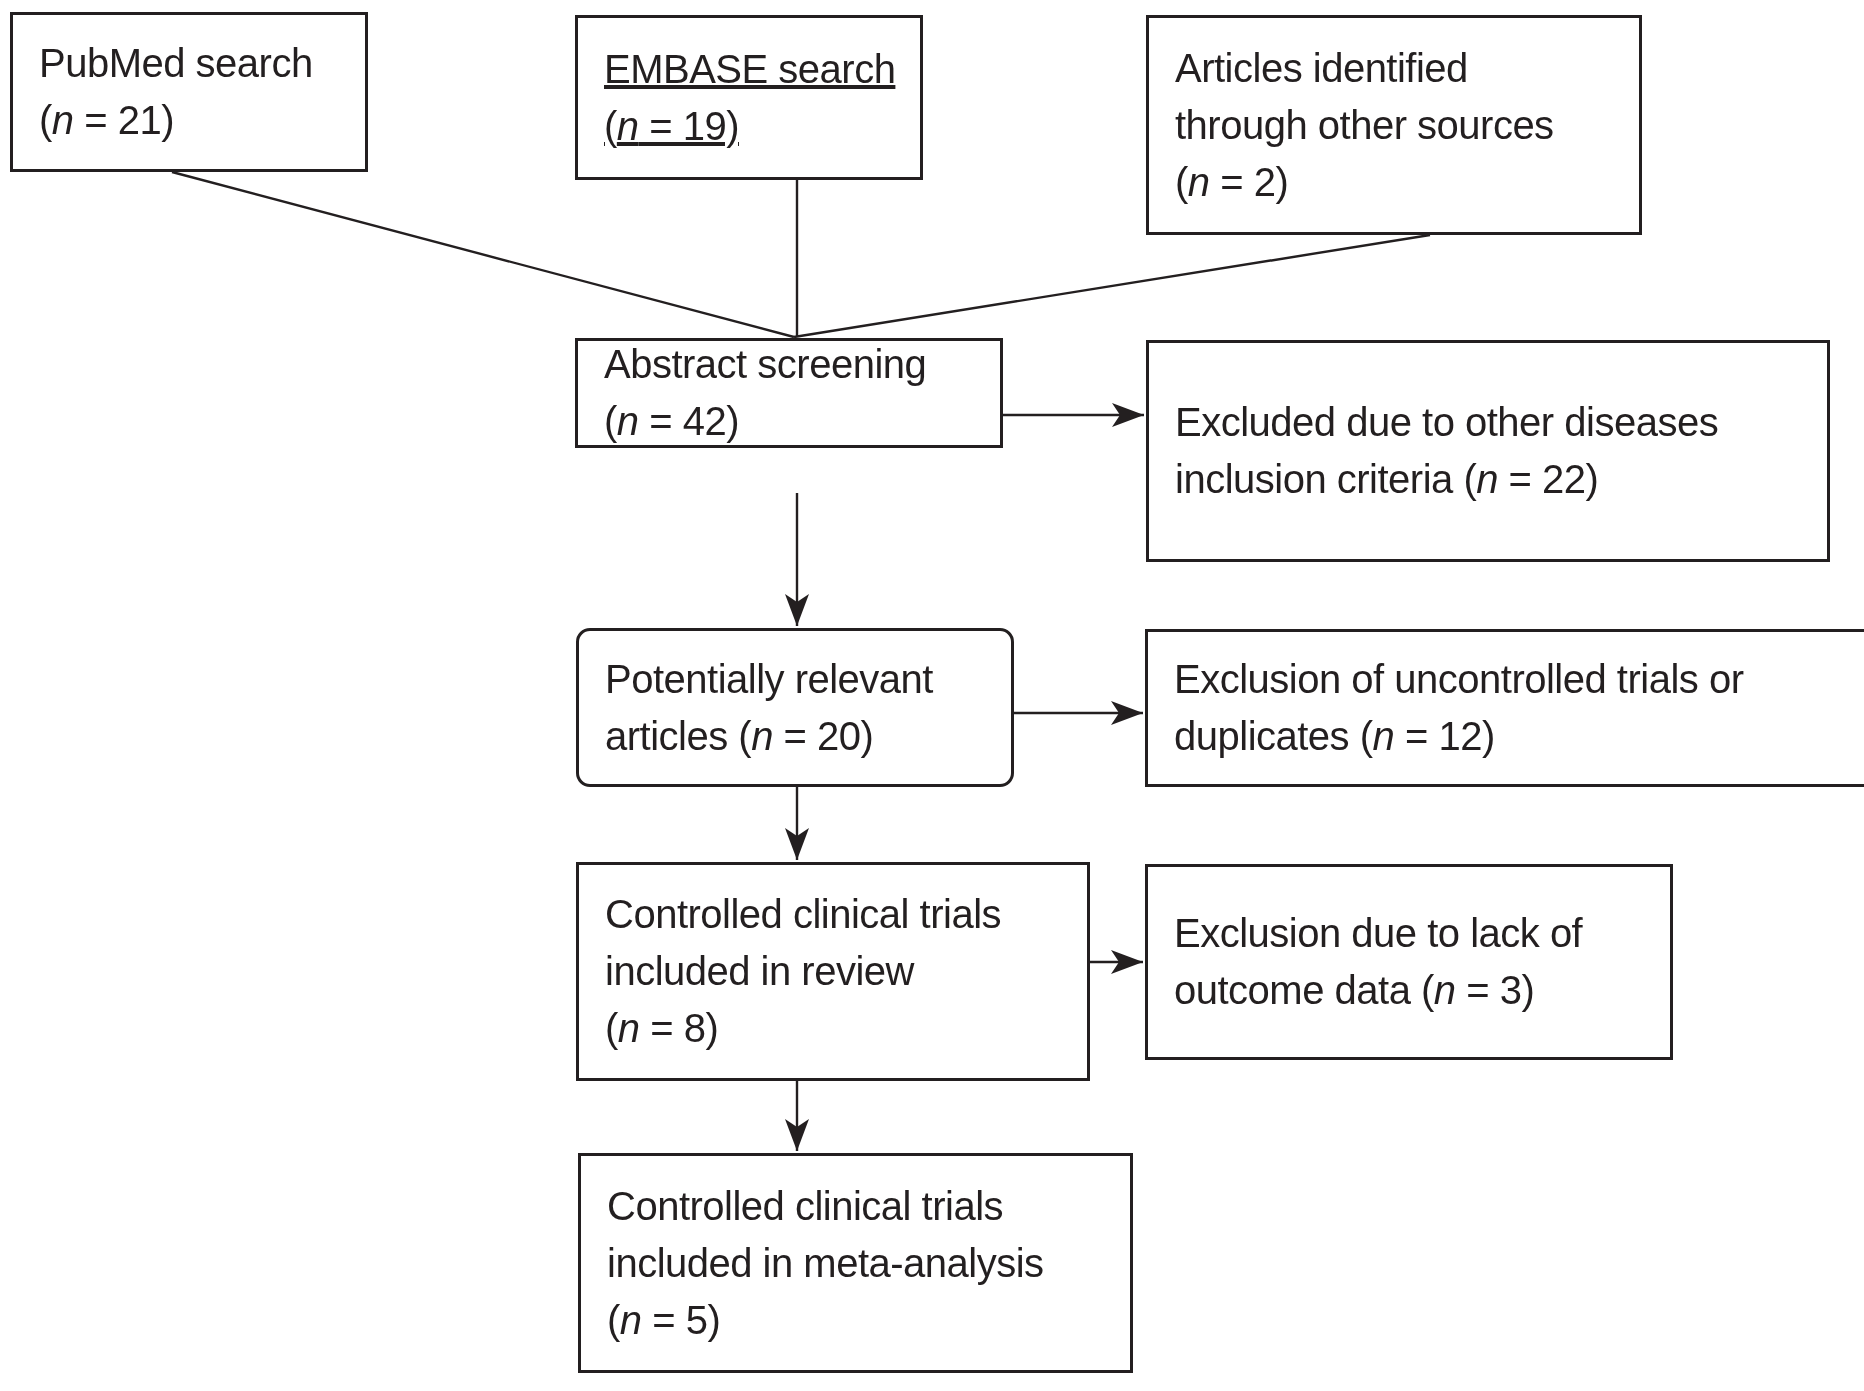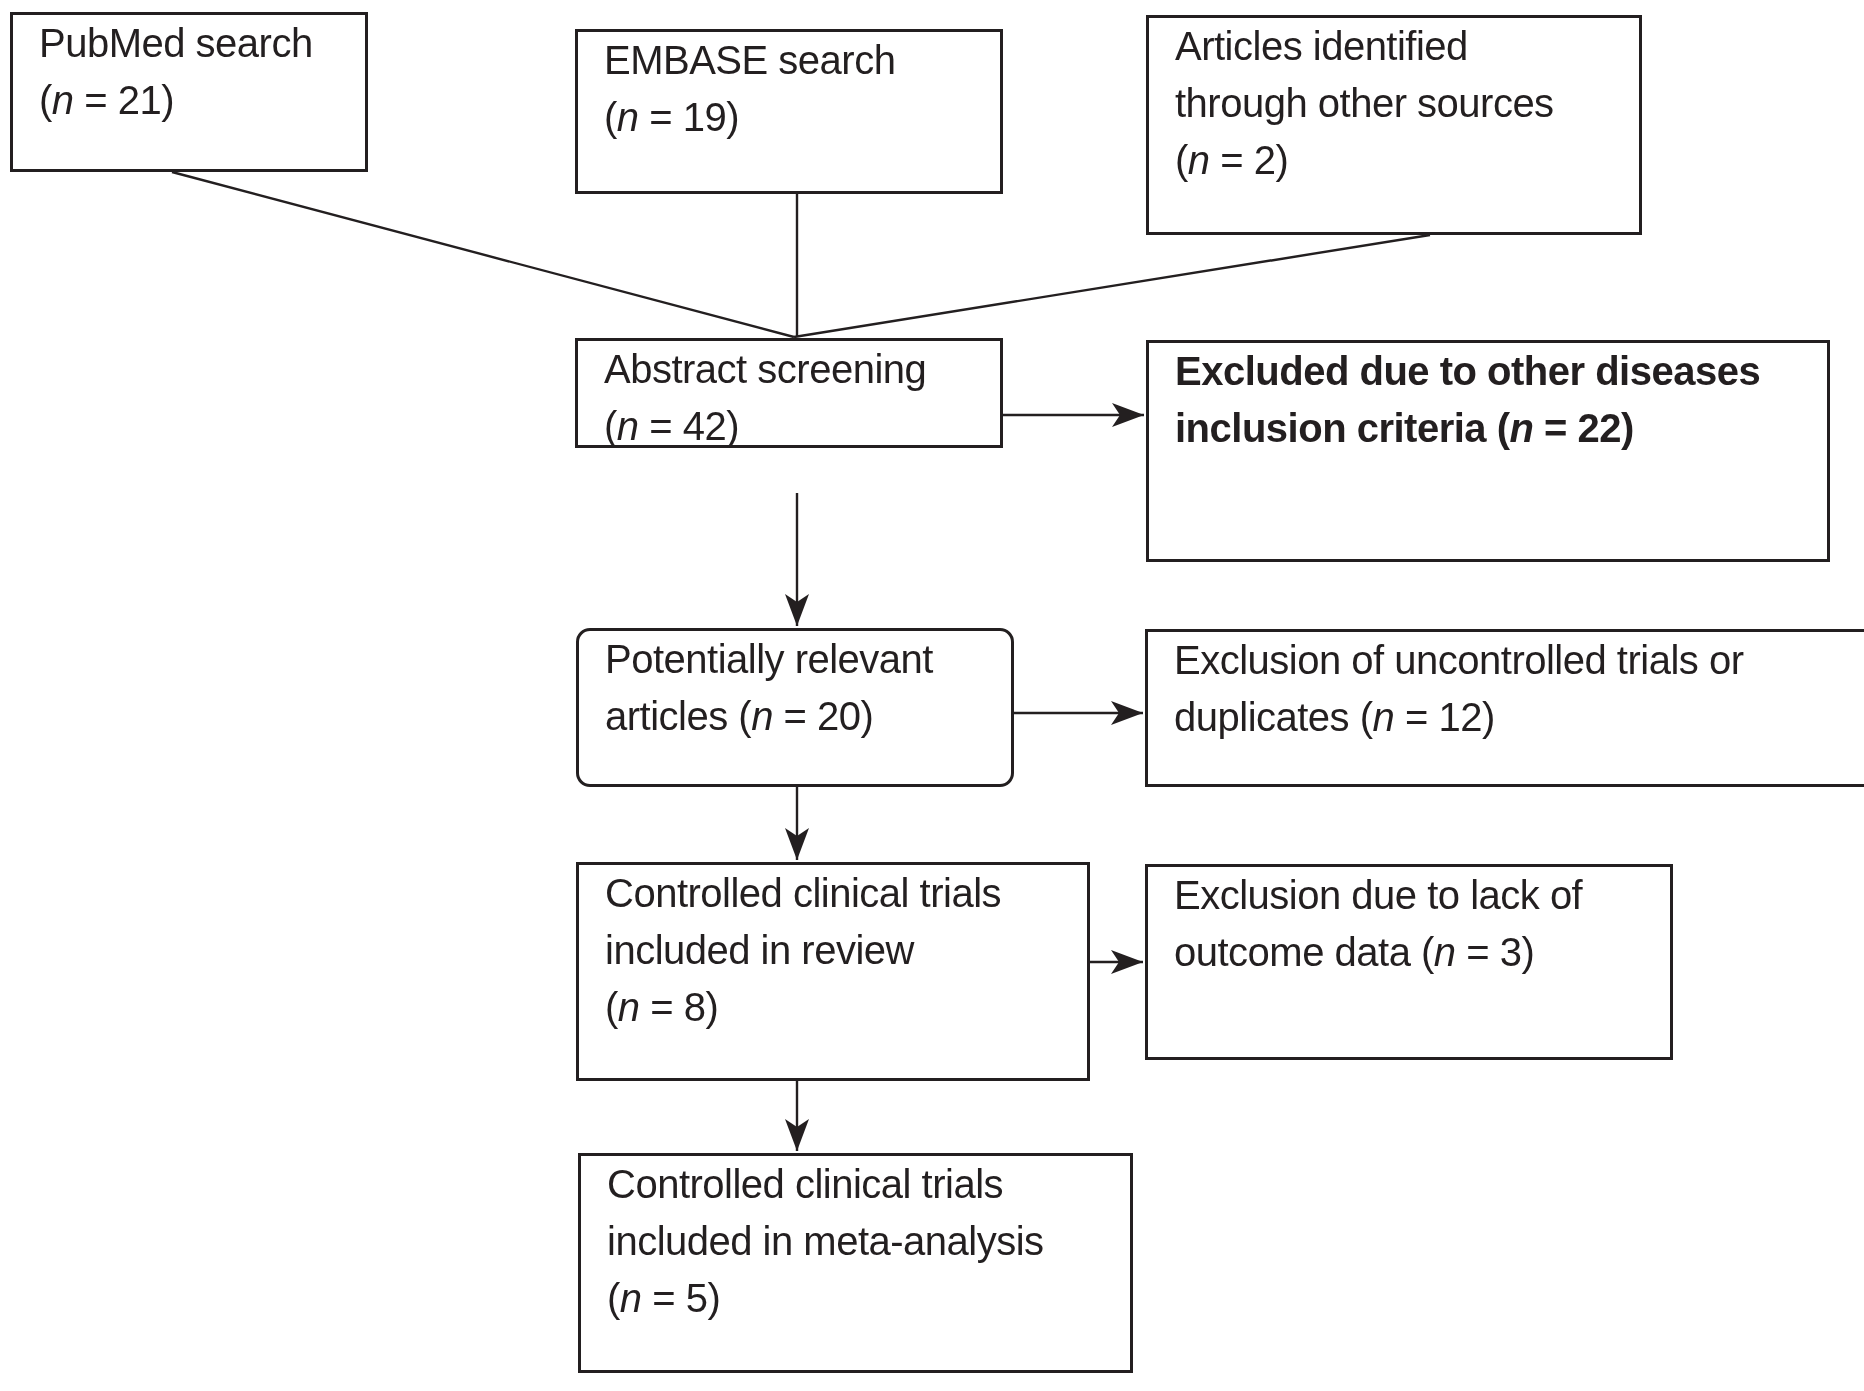--- a/index.html
+++ b/index.html
@@ -27,38 +27,39 @@
     stroke: #231f20;
     stroke-width: 2.4;
   }
   .box {
     position: absolute;
     background: #ffffff;
     border: 3px solid #231f20;
     box-sizing: border-box;
     display: flex;
     flex-direction: column;
+    justify-content: center;
     padding-left: 26px;
     padding-right: 16px;
   }
   .box-lines {
     font-size: 40px;
     line-height: 57px;
     letter-spacing: -0.5px;
     white-space: nowrap;
   }
   .box-lines .var-n {
     font-style: italic;
   }
   
   .b-pubmed    { left: 10px;   top: 12px;   width: 358px; height: 160px; }
-  .b-embase    { left: 575px;  top: 29px;   width: 428px; height: 165px; }
+  .b-embase    { left: 575px;  top: 15px;   width: 348px; height: 165px; text-decoration: underline; }
   .b-articles  { left: 1146px; top: 15px;   width: 496px; height: 220px; }
   .b-abstract  { left: 575px;  top: 338px;  width: 428px; height: 110px; }
-  .b-excluded1 { left: 1146px; top: 340px;  width: 684px; height: 222px; font-weight: bold; }
+  .b-excluded1 { left: 1146px; top: 340px;  width: 684px; height: 222px; }
   .b-potential { left: 576px;  top: 628px;  width: 438px; height: 159px; border-radius: 14px; }
   .b-excluded2 { left: 1145px; top: 629px;  width: 848px; height: 158px; }
   .b-review    { left: 576px;  top: 862px;  width: 514px; height: 219px; }
   .b-excluded3 { left: 1145px; top: 864px;  width: 528px; height: 196px; }
   .b-meta      { left: 578px;  top: 1153px; width: 555px; height: 220px; }
 </style>
 </head>
 <body>
 
 <div id="canvas">

